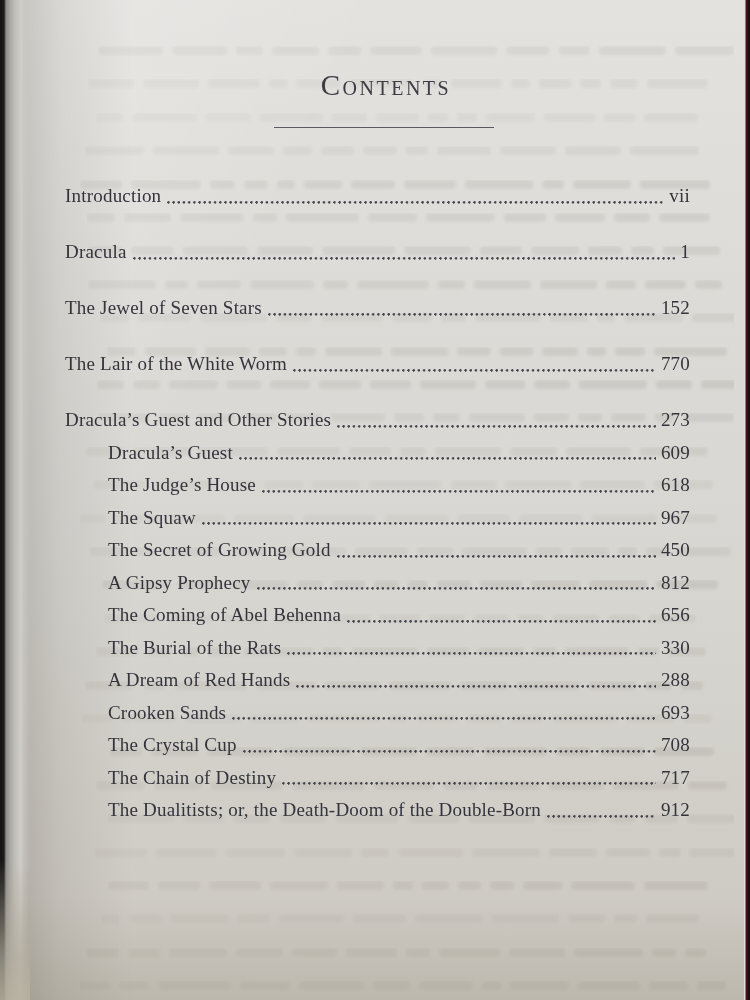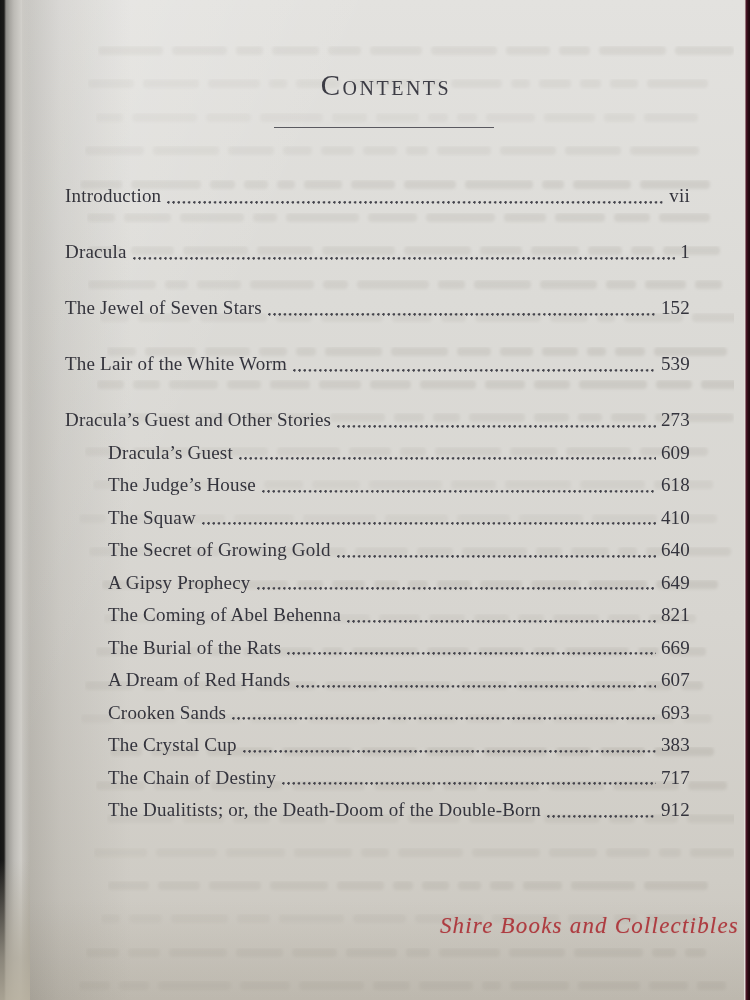--- a/index.html
+++ b/index.html
@@ -194,88 +194,87 @@
           <span class="toc-page">1</span>
         </div>
         <div class="toc-row lvl0">
           <span class="toc-label">The Jewel of Seven Stars</span>
           <span class="leader"></span>
           <span class="toc-page">152</span>
         </div>
         <div class="toc-row lvl0">
           <span class="toc-label">The Lair of the White Worm</span>
           <span class="leader"></span>
-          <span class="toc-page">539</span>
+          <span class="toc-page">770</span>
         </div>
         <div class="toc-row lvl0">
           <span class="toc-label">Dracula’s Guest and Other Stories</span>
           <span class="leader"></span>
           <span class="toc-page">273</span>
         </div>
         <div class="toc-row lvl1">
           <span class="toc-label">Dracula’s Guest</span>
           <span class="leader"></span>
           <span class="toc-page">609</span>
         </div>
         <div class="toc-row lvl1">
           <span class="toc-label">The Judge’s House</span>
           <span class="leader"></span>
           <span class="toc-page">618</span>
         </div>
         <div class="toc-row lvl1">
           <span class="toc-label">The Squaw</span>
           <span class="leader"></span>
-          <span class="toc-page">410</span>
+          <span class="toc-page">967</span>
         </div>
         <div class="toc-row lvl1">
           <span class="toc-label">The Secret of Growing Gold</span>
           <span class="leader"></span>
-          <span class="toc-page">640</span>
+          <span class="toc-page">450</span>
         </div>
         <div class="toc-row lvl1">
           <span class="toc-label">A Gipsy Prophecy</span>
           <span class="leader"></span>
-          <span class="toc-page">649</span>
+          <span class="toc-page">812</span>
         </div>
         <div class="toc-row lvl1">
           <span class="toc-label">The Coming of Abel Behenna</span>
           <span class="leader"></span>
-          <span class="toc-page">821</span>
+          <span class="toc-page">656</span>
         </div>
         <div class="toc-row lvl1">
           <span class="toc-label">The Burial of the Rats</span>
           <span class="leader"></span>
-          <span class="toc-page">669</span>
+          <span class="toc-page">330</span>
         </div>
         <div class="toc-row lvl1">
           <span class="toc-label">A Dream of Red Hands</span>
           <span class="leader"></span>
-          <span class="toc-page">607</span>
+          <span class="toc-page">288</span>
         </div>
         <div class="toc-row lvl1">
           <span class="toc-label">Crooken Sands</span>
           <span class="leader"></span>
           <span class="toc-page">693</span>
         </div>
         <div class="toc-row lvl1">
           <span class="toc-label">The Crystal Cup</span>
           <span class="leader"></span>
-          <span class="toc-page">383</span>
+          <span class="toc-page">708</span>
         </div>
         <div class="toc-row lvl1">
           <span class="toc-label">The Chain of Destiny</span>
           <span class="leader"></span>
           <span class="toc-page">717</span>
         </div>
         <div class="toc-row lvl1">
           <span class="toc-label">The Dualitists; or, the Death-Doom of the Double-Born</span>
           <span class="leader"></span>
           <span class="toc-page">912</span>
         </div>
       </div>
   </div>
 
   <div class="edge-left"></div>
   <div class="gutter-shadow"></div>
   <div class="edge-right"></div>
 
-  <div class="watermark">Shire Books and Collectibles</div>
 </div>
 
 </body></html>

